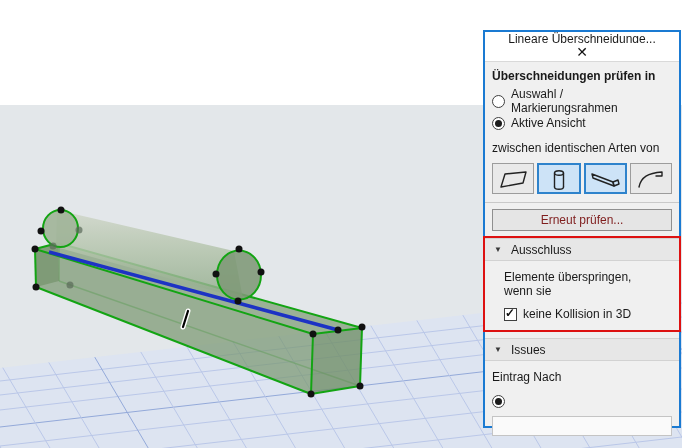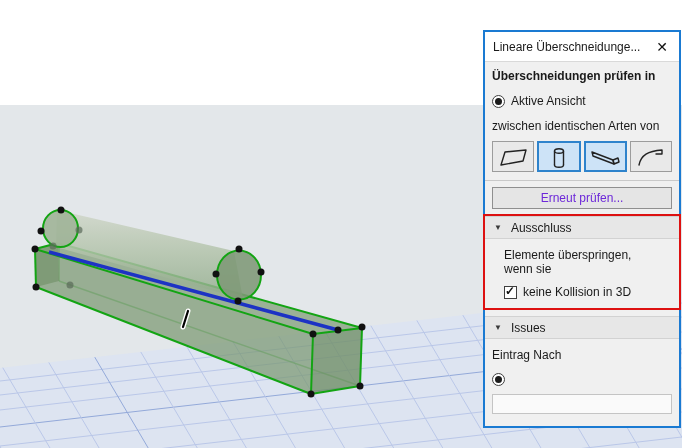--- a/index.html
+++ b/index.html
@@ -6,40 +6,40 @@
   body{width:682px;height:448px;position:relative;overflow:hidden;
        font-family:"Liberation Sans",sans-serif;background:#fff;}
   .stage{position:absolute;left:0;top:0;width:682px;height:448px;}
   .stage svg{display:block;}
 
   
   .dialog{position:absolute;left:483px;top:30px;width:198px;height:398px;
           box-sizing:border-box;border:2px solid #1a7ad2;background:#f0f0f0;
           font-size:12px;color:#1a1a1a;}
   .title-bar{height:30px;background:#ffffff;display:flex;align-items:center;
-             padding:0 8px;border-bottom:1px solid #d9d9d9;box-sizing:border-box;}
+             padding:0 8px;border-bottom:1px solid #d9d9d9;box-sizing:border-box;flex-direction:column;}
   .title-bar .title{flex:1;font-size:12px;white-space:nowrap;overflow:hidden;}
   .close-btn{width:18px;height:18px;display:flex;align-items:center;justify-content:center;
              font-size:14px;color:#111;cursor:default;}
   .body{padding:5px 7px 0 7px;}
   .lbl{margin:2px 0 8px 0;font-weight:bold;}
   .lbl2{margin:8px 0 8px 0;}
   .radio-row{display:flex;align-items:center;gap:6px;height:20px;margin-bottom:2px;}
   .radio{width:13px;height:13px;border:1px solid #3f3f3f;border-radius:50%;
          background:#fff;box-sizing:border-box;position:relative;flex:0 0 auto;}
   .radio.checked::after{content:"";position:absolute;left:2px;top:2px;width:7px;height:7px;
          border-radius:50%;background:#1c1c1c;}
   .type-grid{display:flex;gap:3px;margin:6px 0 0 0;}
   .type-btn{flex:1;height:31px;background:#e9e9e9;border:1px solid #9c9c9c;
             display:flex;align-items:center;justify-content:center;box-sizing:border-box;padding:0;}
   .type-btn.selected{background:#cde3f7;border:2px solid #2e83cc;}
   .type-btn svg{stroke:#222;fill:none;stroke-width:1.4;stroke-linejoin:round;stroke-linecap:round;}
   .sep{border:none;border-top:1px solid #c9c9c9;margin:8px -7px 0 -7px;}
   .recheck{display:block;width:100%;height:22px;margin-top:6px;background:#e5e5e5;
-           border:1px solid #8f8f8f;font:12px "Liberation Sans",sans-serif;color:#6d28d9;}
+           border:1px solid #8f8f8f;font:12px "Liberation Sans",sans-serif;color:#7f1d1d;}
   .red-section{border:2px solid #dd1111;margin:5px -9px 0 -9px;padding-bottom:9px;background:#f0f0f0;}
   .section-header{height:21px;background:#e7e7e7;border-top:1px solid #d2d2d2;
                   border-bottom:1px solid #d2d2d2;display:flex;align-items:center;
                   gap:9px;padding:0 9px;}
   .section-header .tri{font-size:8px;color:#3a3a3a;}
   .red-section .inner{padding:0 19px;}
   .red-section .hint{margin:9px 0 9px 0;}
   .check-row{display:flex;align-items:center;gap:6px;}
   .checkbox{width:13px;height:13px;background:#fff;border:1px solid #3f3f3f;
             box-sizing:border-box;position:relative;flex:0 0 auto;}
@@ -163,20 +163,24 @@
 
 <div class="dialog">
   <div class="title-bar">
     <span class="title">Lineare Überschneidunge...</span>
     <span class="close-btn">✕</span>
   </div>
   <div class="body">
     <div class="lbl">Überschneidungen prüfen in</div>
 
     <div class="radio-row">
+      <span class="radio"></span>
+      <span>Auswahl / Markierungsrahmen</span>
+    </div>
+    <div class="radio-row">
       <span class="radio checked"></span>
       <span>Aktive Ansicht</span>
     </div>
 
     <div class="lbl2">zwischen identischen Arten von</div>
 
     <div class="type-grid">
       <button class="type-btn">
         <svg width="34" height="24" viewBox="0 0 34 24">
           <polygon points="5,20 9,7 30,5 27,16"></polygon>

